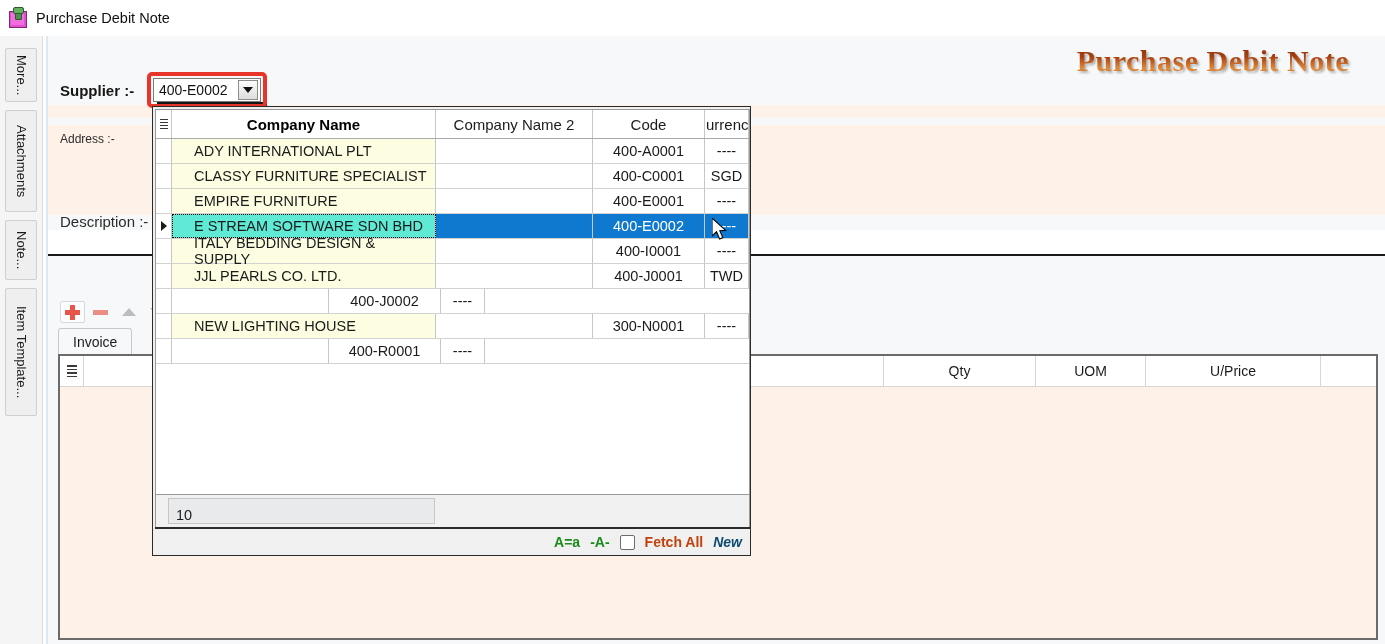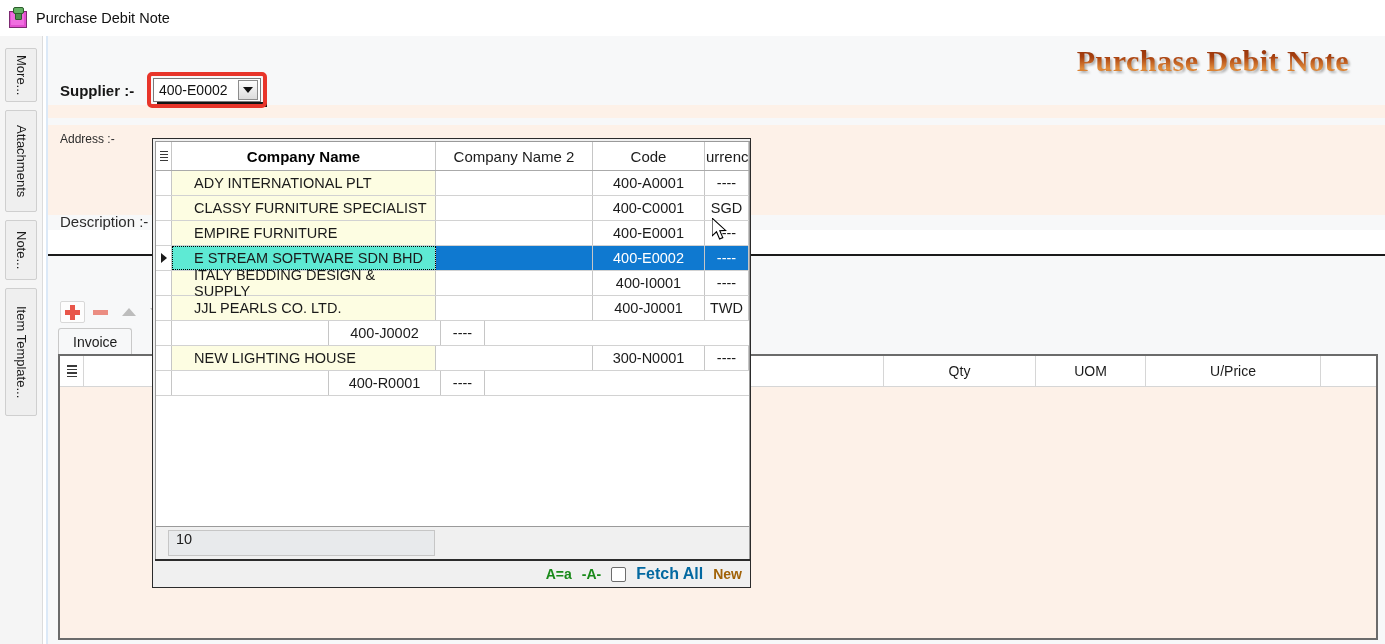--- a/index.html
+++ b/index.html
@@ -155,21 +155,20 @@
     height:100%;
   }
   .gridmenu { display:flex; flex-direction:column; gap:2px; }
   .gridmenu span { display:block; width:10px; height:1.5px; background:#3a3a3a; }
 
   
   .dd {
     position:absolute; left:152px; top:106px; width:599px; height:450px;
     background:#f0f0f0; border:1px solid #2b2b2b; box-sizing:border-box;
     z-index: 60;
-    margin-top: 32px;
   }
   .dd-grid {
     position:absolute; left:2px; top:2px; width:595px; height:386px;
     background:#ffffff; border:1px solid #9a9a9a; box-sizing:border-box;
     overflow:hidden;
   }
   .dd-row { display:flex; height:25px; box-sizing:border-box; }
   .dd-header { height:29px; background:#ffffff; border-bottom:1px solid #aaaaaa; }
   .dd-c-ind {
     width:16px; border-right:1px solid #c6c6c6; background:#ffffff;
@@ -193,34 +192,34 @@
   .dd-filler { flex:1; background:#ffffff; }
 
   .dd-countwrap {
     position:absolute; left:2px; top:388px; width:595px; height:32px;
     background:#f0f0f0; border-left:1px solid #9a9a9a; border-right:1px solid #9a9a9a;
     box-sizing:border-box; display:flex; align-items:center;
   }
   .dd-count {
     margin-left:12px; width:267px; height:26px; background:#e8eaec;
     border:1px solid #c6c6c6; box-sizing:border-box;
-    display:flex; align-items:flex-start; padding-left:7px;
+    display:flex; align-items:flex-end; padding-left:7px;
     font-size:14.5px; color:#1b1b1b;
   }
   .dd-footer {
     position:absolute; left:2px; top:420px; width:595px; height:28px;
     background:#f0f0f0; border-top:2px solid #2b2b2b; box-sizing:border-box;
     display:flex; align-items:center; justify-content:flex-end; gap:10px;
     padding-right:8px;
   }
   .ft-aa { font-size:14px; font-weight:bold; color:#1a8a1a; }
   .ft-a  { font-size:14px; font-weight:bold; color:#1a8a1a; }
   .ft-chk { width:13px; height:13px; border:1px solid #6d6d6d; background:#fff; border-radius:2px; }
-  .ft-fetch { font-size:16px; font-weight:bold; color:#0369a1; }
-  .ft-new { font-size:14px; font-weight:bold; color:#a16207; }
+  .ft-fetch { font-size:14px; font-weight:bold; color:#c2410c; }
+  .ft-new { font-size:14px; font-weight:bold; color:#0c4a6e;font-style:italic; }
 
   
   .cursor { position:absolute; left:712px; top:218px; z-index:80; }
 </style>
 </head>
 <body>
 
 <div id="root">
 
   <div class="titlebar">

